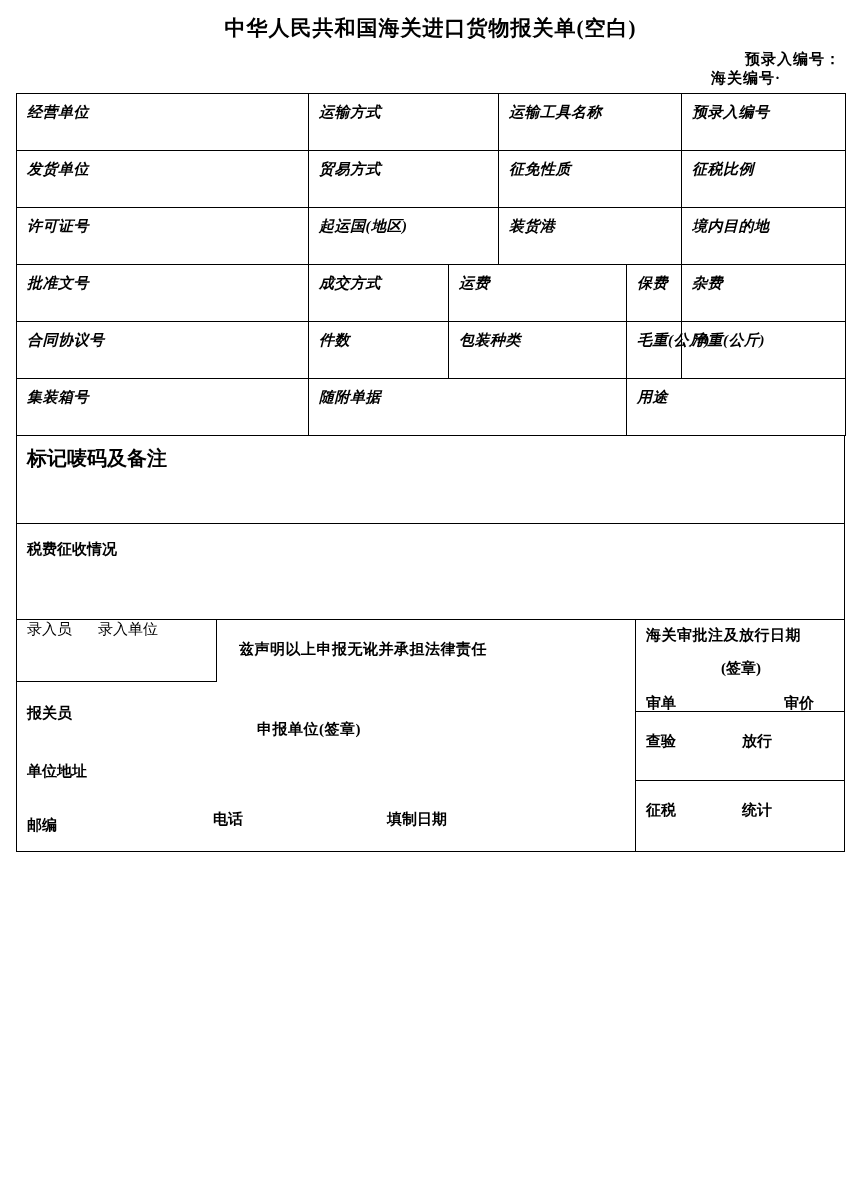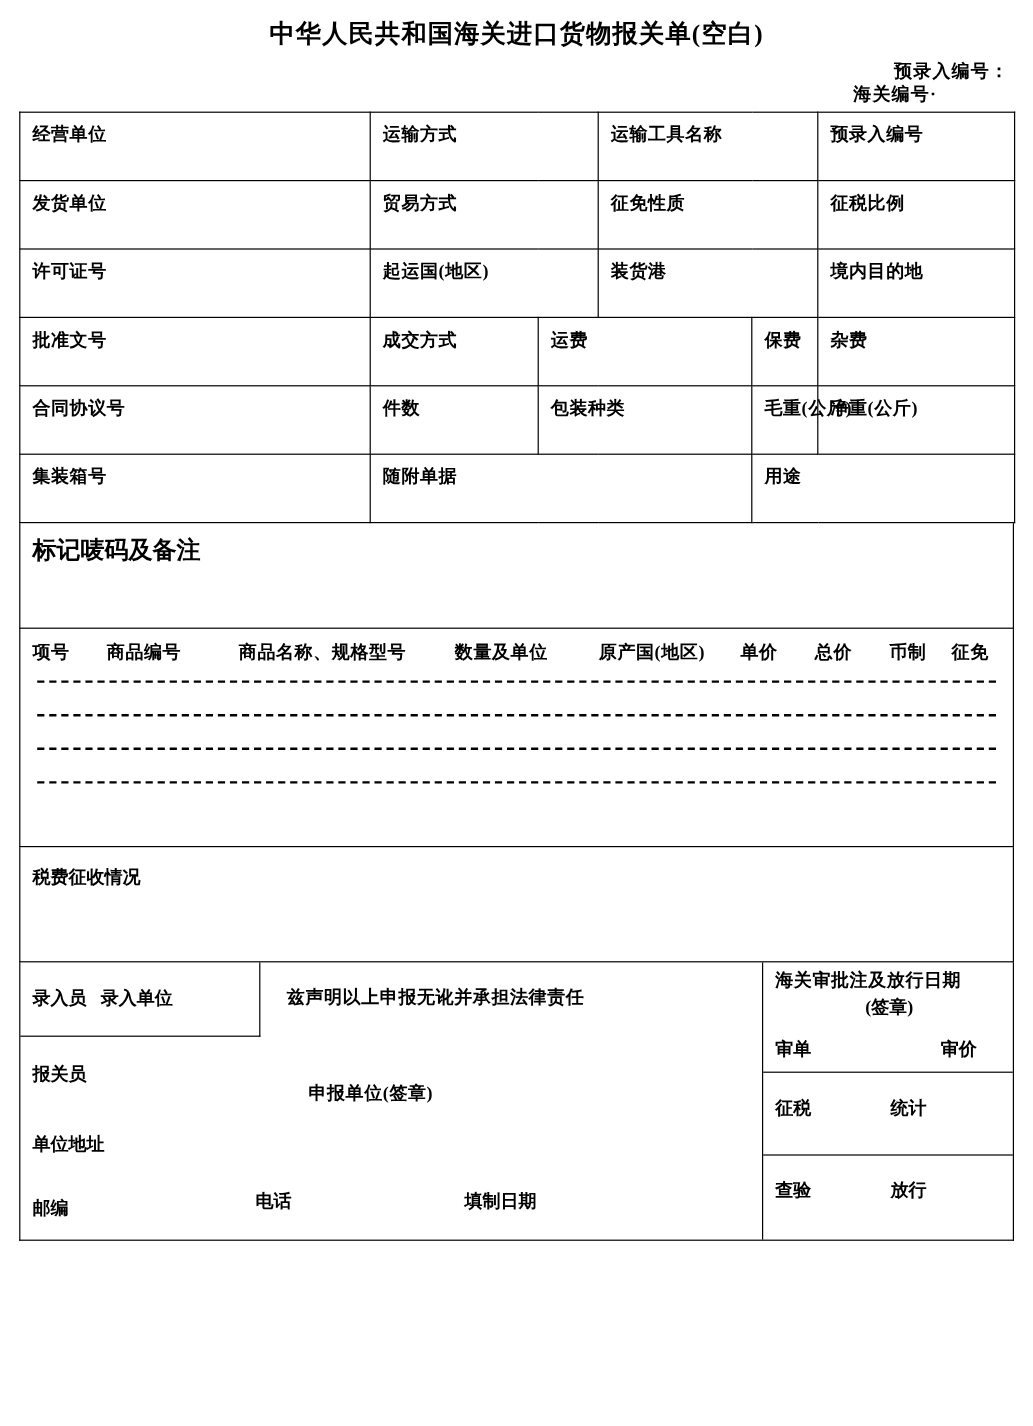--- a/index.html
+++ b/index.html
@@ -50,21 +50,21 @@
   table.form td {
     border: 1.4px solid #000;
     font-size: 15px;
     font-weight: bold;
     vertical-align: top;
     padding: 9px 0 9px 10px;
     height: 38px;
     letter-spacing: 0.5px;
   }
   td.cell-label { white-space: nowrap; }
-  td.tall { height: 52px; }
+  td.tall { height: 52px; font-style: italic; }
 
   
   .block-marks {
     border: 1.4px solid #000;
     border-top: none;
     height: 88px;
     font-size: 20px;
     font-weight: bold;
     padding: 9px 0 0 10px;
     box-sizing: border-box;
@@ -132,46 +132,45 @@
   .fr-sec {
     border-bottom: 1.4px solid #000;
     box-sizing: border-box;
     padding: 6px 8px 0 10px;
     font-size: 15px;
     font-weight: bold;
   }
   .fr-sec:last-child { border-bottom: none; }
   .fr-head { height: 92px; }
   .fr-title { text-align: left; letter-spacing: 0.5px; }
-  .fr-title2 { text-align: center; margin-top: 3px; }
+  .fr-title2 { text-align: center; margin-top: 14px; }
   .fr-pair {
     display: flex;
     justify-content: space-between;
     padding-right: 22px;
     margin-top: 16px;
     text-align: right;
   }
   .fr-row { height: 48px; display: flex; align-items: flex-start; padding-top: 14px; }
   .fr-row .a { width: 96px; }
   .fr-row .b {}
 
   .entry-box {
     position: absolute;
     left: 0; top: 0;
     width: 200px;
     height: 62px;
     border-right: 1.4px solid #000;
     border-bottom: 1.4px solid #000;
     box-sizing: border-box;
     display: flex;
-    align-items: center;
-    font-size: 15px;
-    font-weight: bold;
+    font-size: 15px;
+    font-weight: normal;
     padding-left: 10px;
-    gap: 12px;
+    gap: 26px;
   }
   .declare-text {
     position: absolute;
     left: 222px; top: 20px;
     font-size: 15px;
     font-weight: bold;
     letter-spacing: 0.5px;
   }
   .declarant {
     position: absolute;
@@ -270,39 +269,20 @@
         <td class="cell-label tall" colspan="3">随附单据</td>
         <td class="cell-label tall" colspan="2">用途</td>
       </tr>
     </tbody>
   </table>
 
   <div class="block-marks">
     <span>标记唛码及备注</span>
   </div>
 
-  <div class="block-items">
-    <div class="items-header">
-      <span style="width:62px">项号</span>
-      <span style="width:110px">商品编号</span>
-      <span style="width:180px">商品名称、规格型号</span>
-      <span style="width:120px">数量及单位</span>
-      <span style="width:118px">原产国(地区)</span>
-      <span style="width:62px">单价</span>
-      <span style="width:62px">总价</span>
-      <span style="width:52px">币制</span>
-      <span>征免</span>
-    </div>
-    <div class="dash-rows">
-      <div class="dash-line"></div>
-      <div class="dash-line"></div>
-      <div class="dash-line"></div>
-      <div class="dash-line"></div>
-    </div>
-  </div>
 
   <div class="block-tax">
     <span>税费征收情况</span>
   </div>
 
   <div class="block-footer">
     <div class="footer-left">
       <div class="entry-box">
         <span>录入员</span>
         <span>录入单位</span>
@@ -319,26 +299,26 @@
       <div class="fr-sec fr-head">
         <div class="fr-title">海关审批注及放行日期</div>
         <div class="fr-title2">(签章)</div>
         <div class="fr-pair">
           <span>审单</span>
           <span>审价</span>
         </div>
       </div>
       <div class="fr-sec">
         <div class="fr-row">
+          <span class="a">查验</span>
+          <span class="b">放行</span>
+        </div>
+      </div>
+      <div class="fr-sec">
+        <div class="fr-row">
           <span class="a">征税</span>
           <span class="b">统计</span>
         </div>
       </div>
-      <div class="fr-sec">
-        <div class="fr-row">
-          <span class="a">查验</span>
-          <span class="b">放行</span>
-        </div>
-      </div>
     </div>
   </div>
 
 </div>
 
 </body></html>

